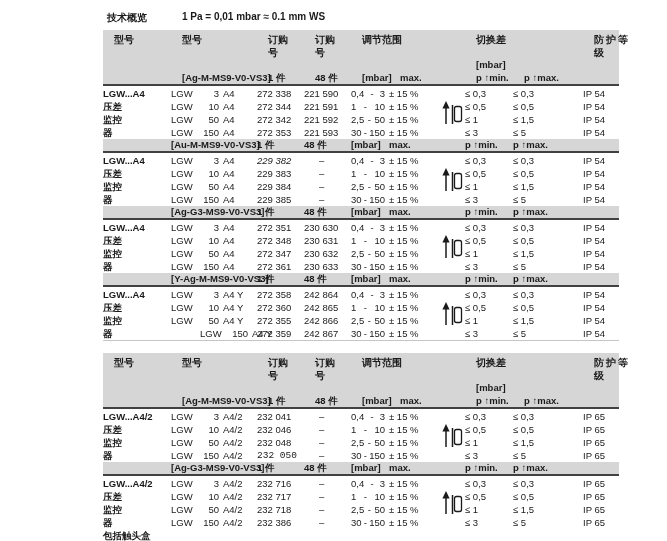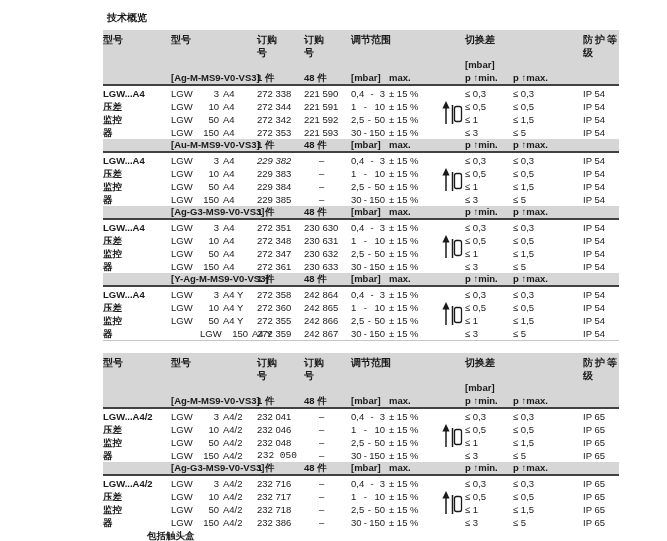--- a/index.html
+++ b/index.html
@@ -13,40 +13,41 @@
   .titlebar .title{width:75px;}
   .titlebar .fleft{width:258px;}
   .table{position:absolute;left:103px;width:516px;background:#fff;}
   .tlight{border-bottom:1px solid #c6c6c6;}
   .tbottom{border-bottom:1px solid #3f3f3f;}
   .grid{display:grid;grid-template-columns:68px 86px 47px 47px 38px 46px 30px 48px 48px 58px;font-size:9.5px;}
   .cell{white-space:nowrap;overflow:visible;}
   .b{font-weight:700;}
   .zh{font-size:10px;}
   .ls{letter-spacing:2px;}
-  .hband{background:#d6d6d6;border-bottom:2px solid #414141;padding-top:3px;}
+  .hband{background:#d6d6d6;border-bottom:2px solid #414141;padding-top:3px;padding-left:11px;}
   .hband .grid{height:13px;line-height:13px;}
   .hband .grid.hl3{height:12px;line-height:12px;}
   .vband{background:#d6d6d6;border-bottom:2px solid #414141;height:12px;line-height:12px;}
   .rows{position:relative;background:#fff;padding-top:1px;}
   .row{height:13px;line-height:13px;}
   .mp{display:inline-block;width:26px;}
   .mn{display:inline-block;width:22px;text-align:right;margin-right:4px;}
   .range{display:flex;justify-content:space-between;padding-right:4px;}
   .dash{padding-left:15px;}
   .pcol{padding-left:22px;}
   .bicon{position:absolute;left:338px;top:14px;width:22px;height:26px;}
   .note{white-space:nowrap;}
 </style>
 </head>
 <body>
 
 <div class="page">
   <div class="titlebar">
     <span class="title">技术概览</span>
+    <span>1 Pa = 0,01 mbar ≈ 0.1 mm WS</span>
   </div>
   <div id="tables">
       <div class="table tlight" style="top: 30px;">
         <div class="hband">
           <div class="grid ">
             <div class="cell b zh" style="grid-column: 1 / span 1;">型号</div>
             <div class="cell b zh" style="grid-column: 2 / span 1;">型号</div>
             <div class="cell b zh" style="grid-column: 3 / span 1;">订购</div>
             <div class="cell b zh" style="grid-column: 4 / span 1;">订购</div>
             <div class="cell b zh" style="grid-column: 5 / span 2;">调节范围</div>
@@ -532,21 +533,21 @@
               <span>30</span>
               <span>-</span>
               <span>150</span>
             </div>
             <div class="cell" style="grid-column: 6;">± 15 %</div>
             <div class="cell" style="grid-column: 8;">≤ 3</div>
             <div class="cell" style="grid-column: 9;">≤ 5</div>
             <div class="cell pcol" style="grid-column: 10;">IP 65</div>
           </div>
           <div class="grid row">
-            <div class="cell b note" style="grid-column: 1 / span 3; margin-left: 44px;">包括触头盒</div>
+            <div class="cell b note" style="grid-column: 1 / span 3;">包括触头盒</div>
           </div>
           <div class="bicon"><svg width="22" height="26" viewBox="0 0 22 26">
               <line x1="5" y1="24" x2="5" y2="7" stroke="#1a1a1a" stroke-width="1.5"></line>
               <path d="M5 1 L8.6 8.4 L1.4 8.4 Z" fill="#1a1a1a"></path>
               <line x1="11.5" y1="5" x2="11.5" y2="24" stroke="#1a1a1a" stroke-width="1.5"></line>
               <rect x="13.5" y="6.5" width="7" height="15" rx="2" fill="none" stroke="#1a1a1a" stroke-width="1.3"></rect>
             </svg></div>
         </div>
       </div>
     </div>

